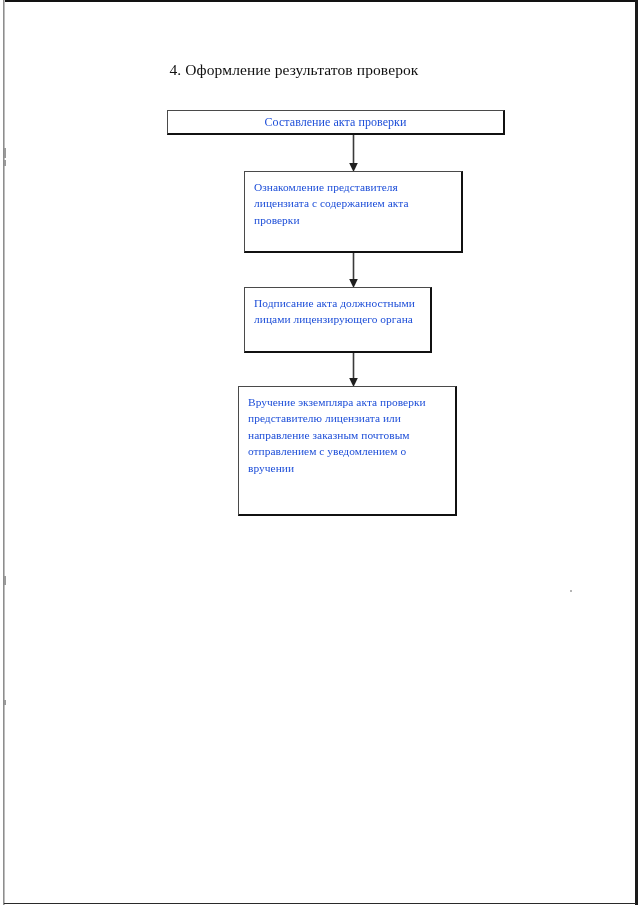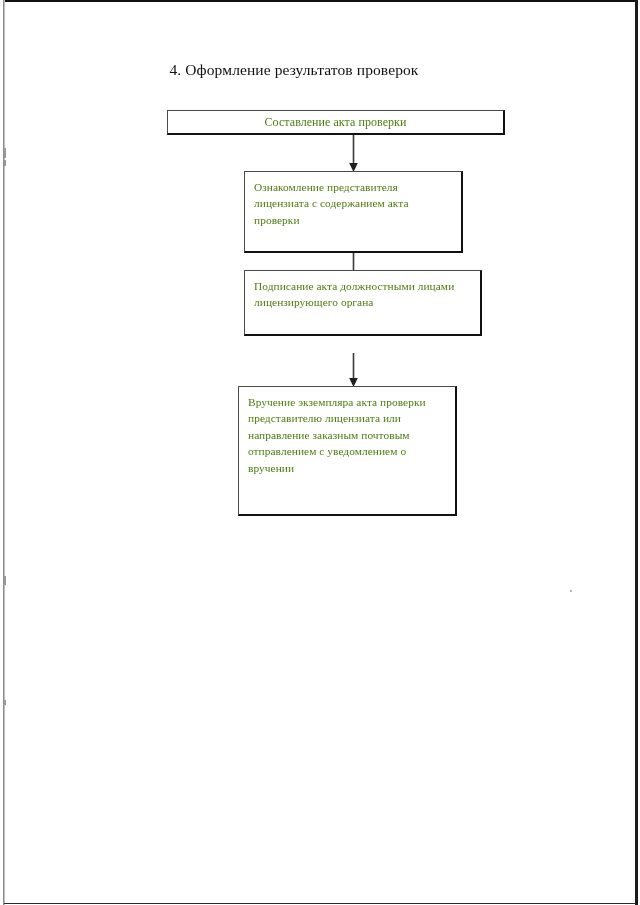--- a/index.html
+++ b/index.html
@@ -106,42 +106,42 @@
     border-right-color: #111111;
     border-bottom-color: #111111;
     border-right-width: 2px;
     border-bottom-width: 2px;
   }
 
   .node .node-text {
     display: block;
     font-size: 11.4px;
     line-height: 16.4px;
-    color: #4d7c0f;
+    color: #1d4ed8;
     letter-spacing: 0.05px;
   }
 
   .node.centered {
     display: flex;
     align-items: center;
     justify-content: center;
   }
   .node.centered .node-text {
     text-align: center;
     font-size: 12px;
   }
 
   .node.left-text {
     padding: 7px 10px 1px 9px;
   }
 
   
   #node-1 { left: 167px; top: 110px; width: 338px; height: 25px; }
   #node-2 { left: 244px; top: 171px; width: 219px; height: 82px; }
-  #node-3 { left: 244px; top: 270px; width: 238px; height: 66px; }
+  #node-3 { left: 244px; top: 287px; width: 188px; height: 66px; }
   #node-4 { left: 238px; top: 386px; width: 219px; height: 130px; }
 
   
   .connector {
     position: absolute;
     width: 13px;
   }
   .connector svg {
     display: block;
     overflow: visible;

